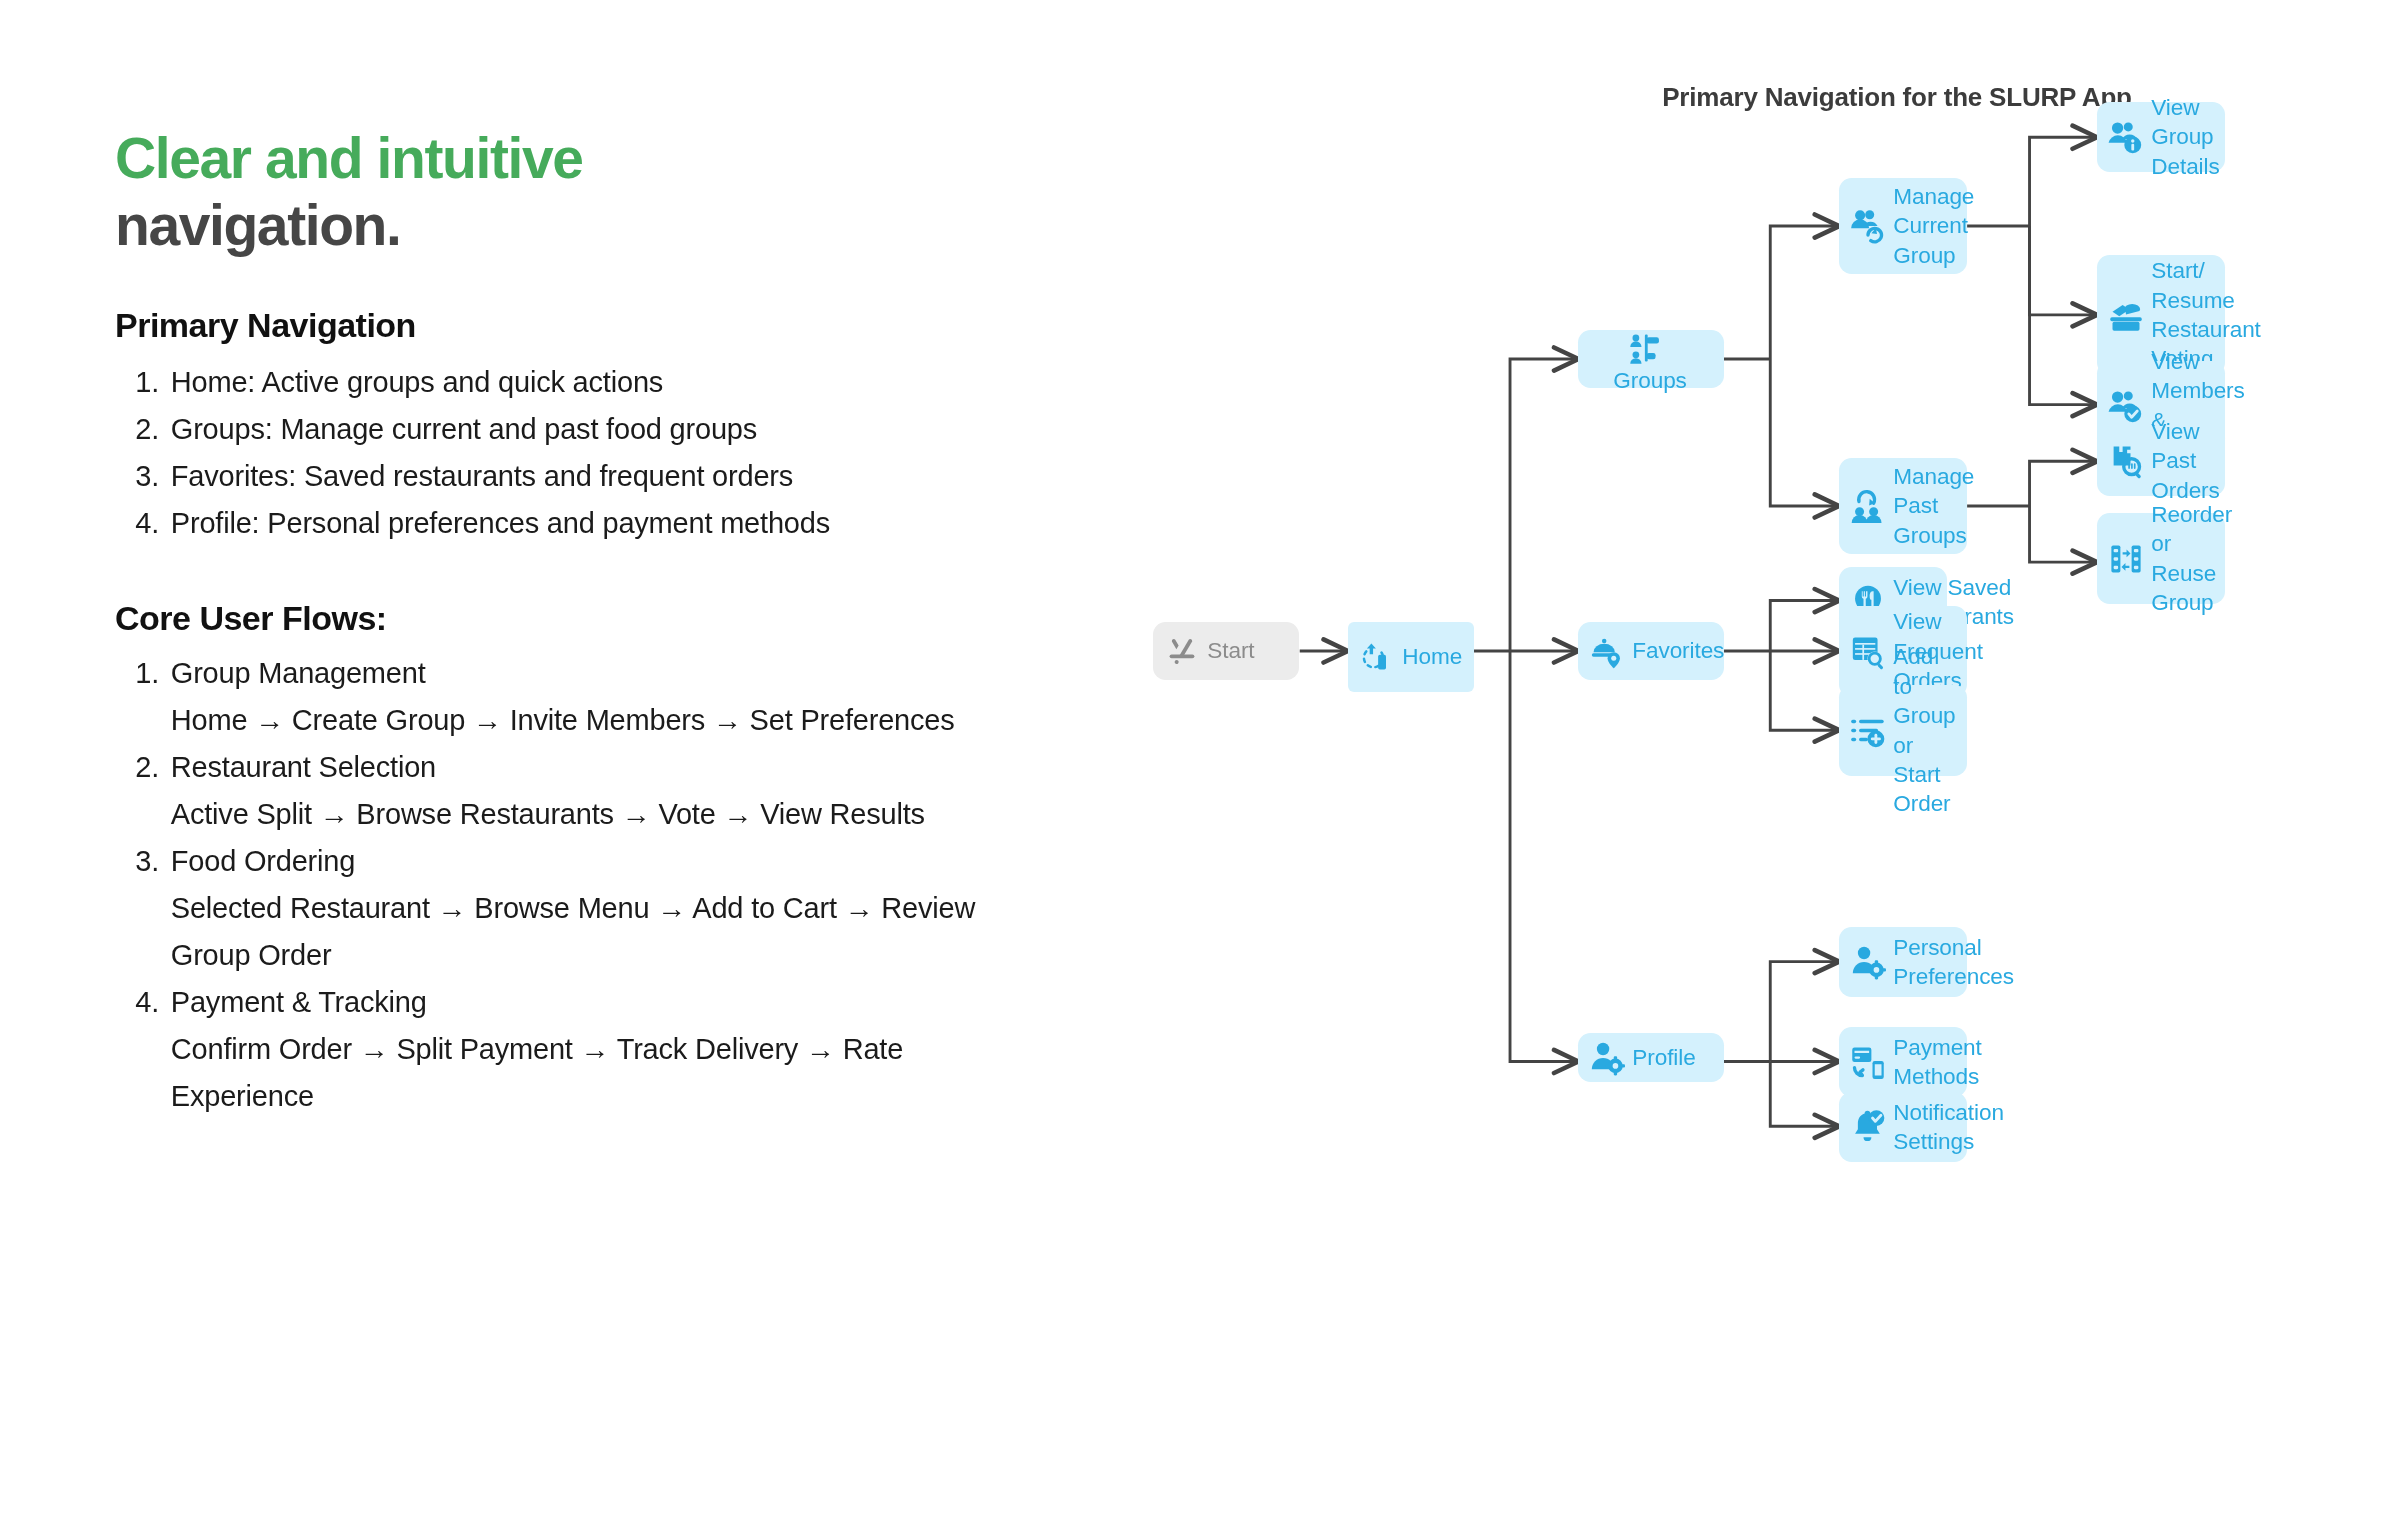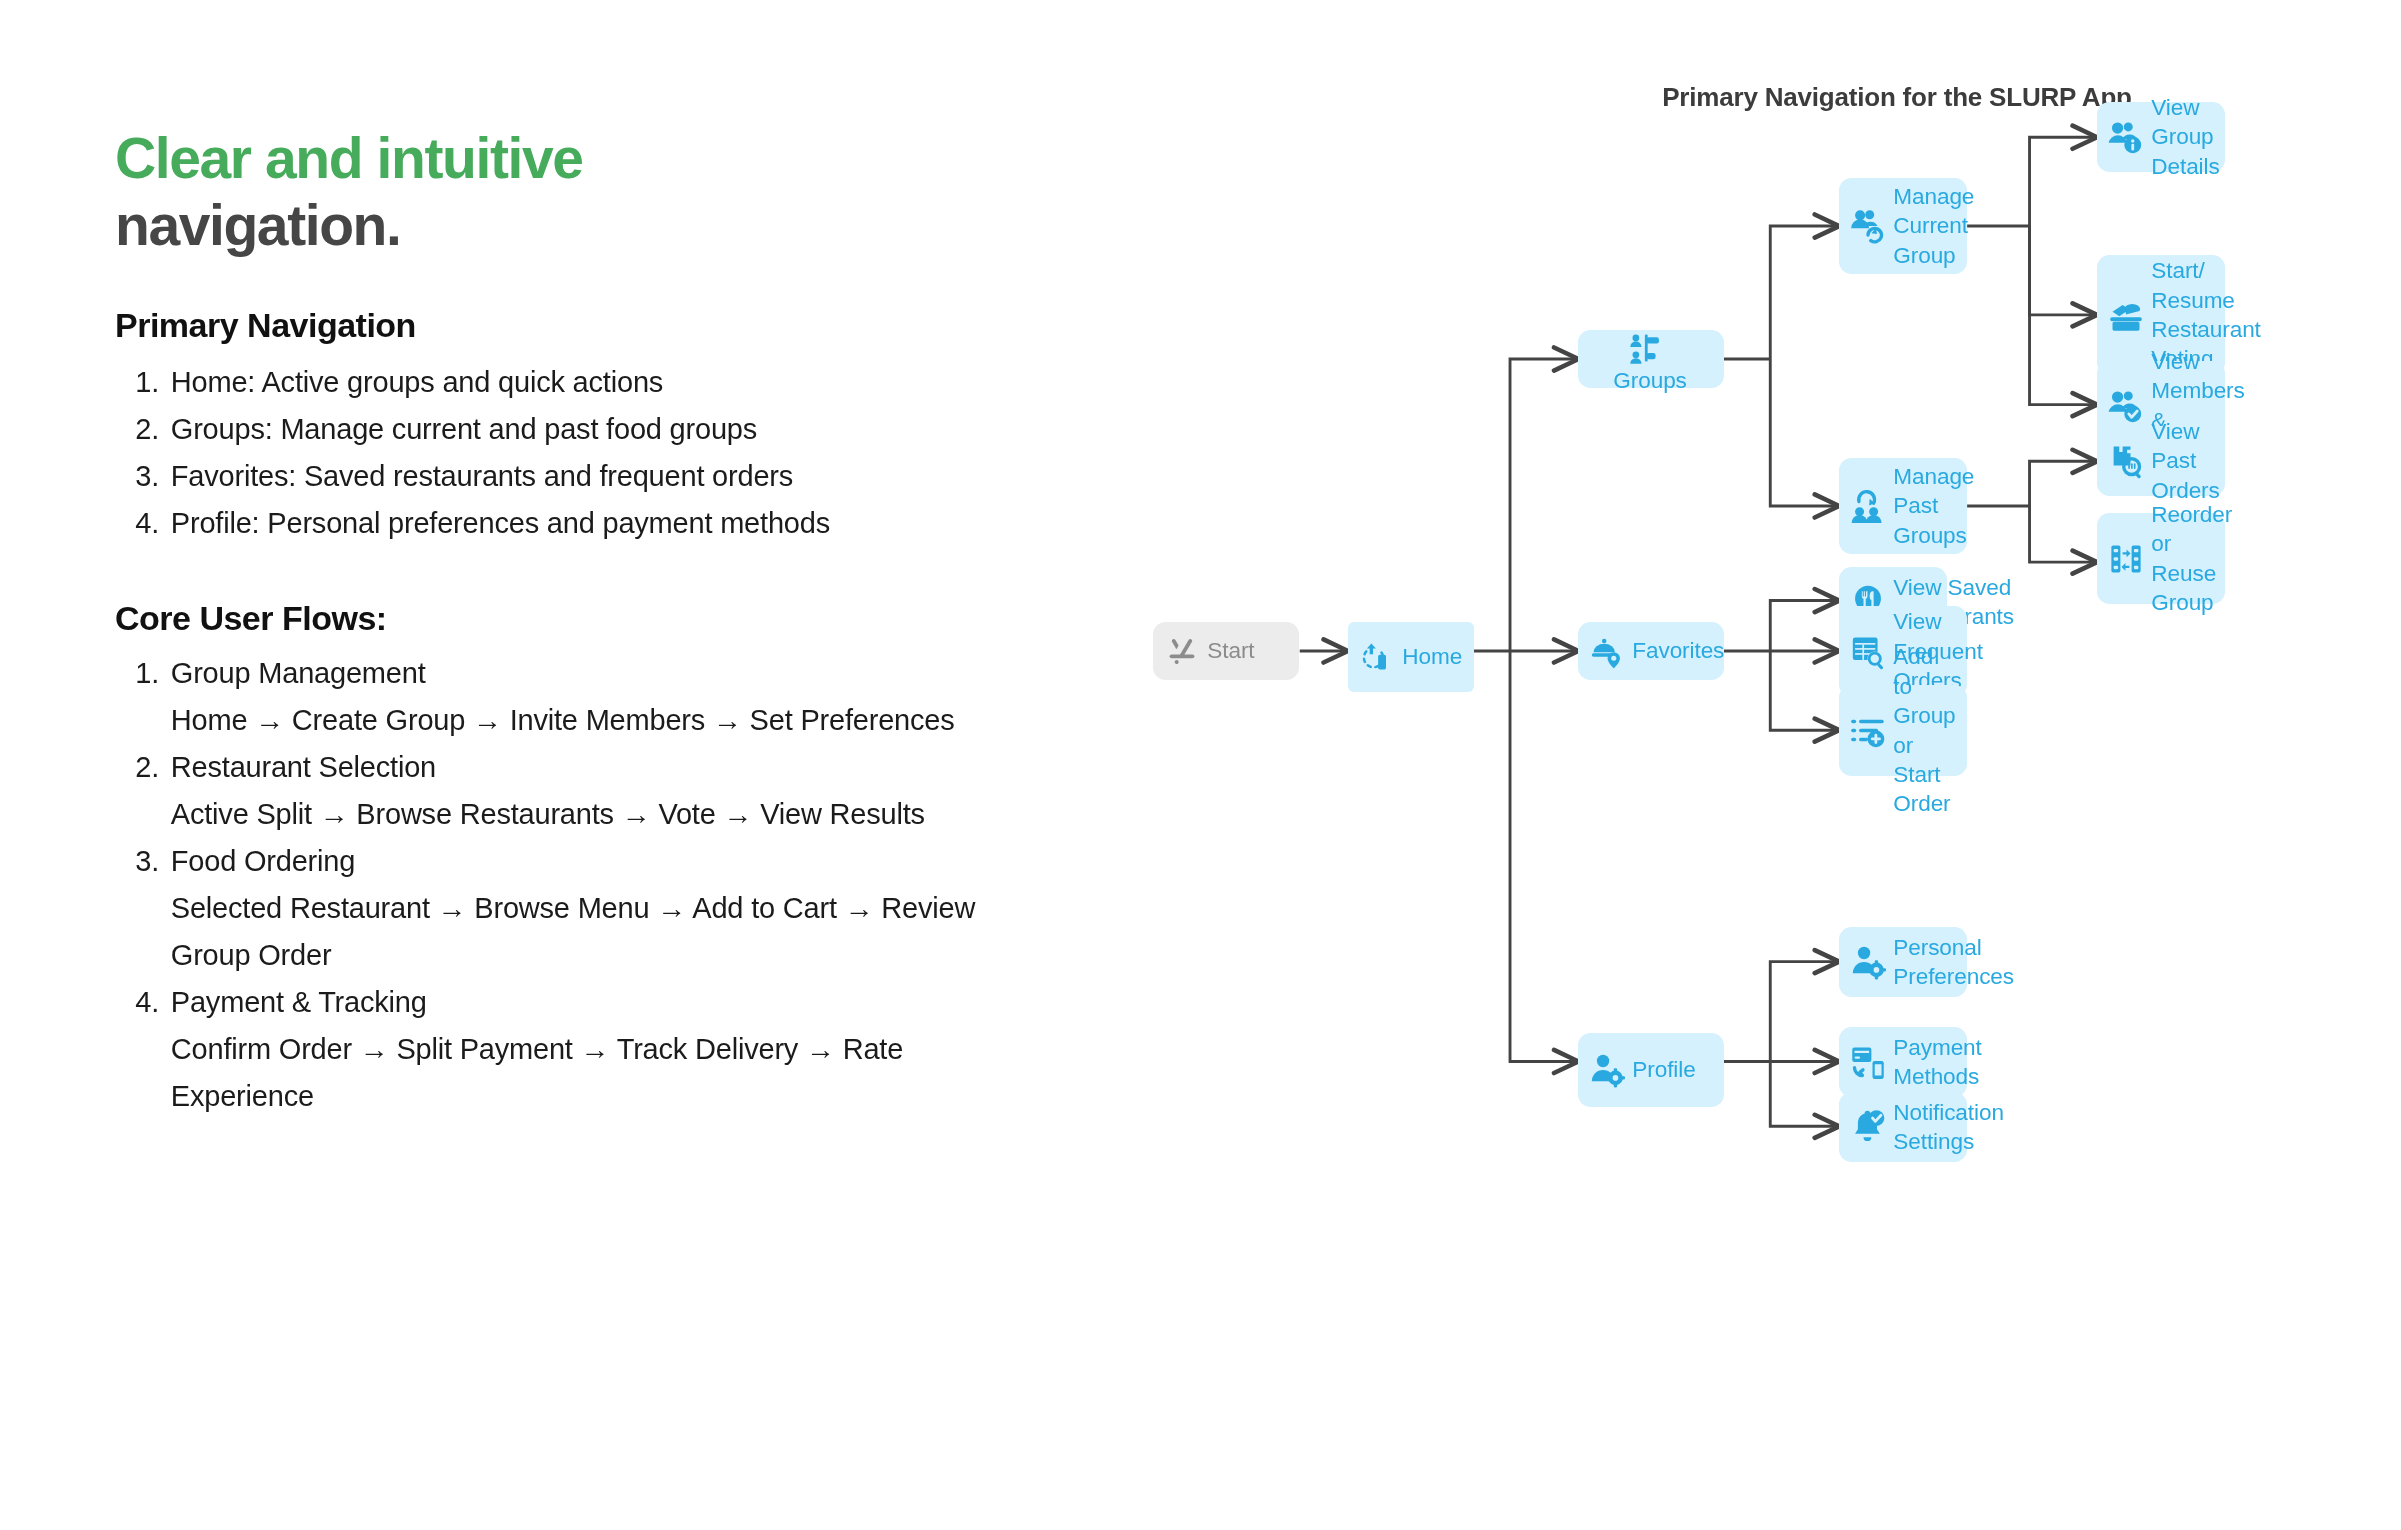--- a/index.html
+++ b/index.html
@@ -203,21 +203,21 @@
             <path d="M8 34 a19 15 0 0 1 38 0z"></path>
             <rect x="5" y="36" width="44" height="6" rx="3"></rect>
             <path d="M44 34 a11 11 0 0 1 11 11 c0 8-11 18-11 18 s-11-10-11-18 a11 11 0 0 1 11-11z"></path>
             <circle cx="44" cy="45" r="4.5" fill="#d4f1fd"></circle>
           </g>
         </svg>
     </span>
     <span class="lbl">Favorites</span>
   </div>
 
-  <div class="node" style="left:497px;top:951px;width:146px;height:74px;">
+  <div class="node" style="left:497px;top:951px;width:146px;height:49px;">
     <span class="ico">
       <svg viewBox="0 0 64 64">
           <g fill="#29a9e0">
             <circle cx="25" cy="16" r="11"></circle>
             <path d="M5 52 a20 20 0 0 1 40 0z"></path>
             <circle cx="47" cy="46" r="13"></circle>
             <circle cx="47" cy="46" r="5" fill="#d4f1fd"></circle>
             <g>
               <rect x="44" y="29" width="6" height="8" rx="2"></rect>
               <rect x="44" y="55" width="6" height="8" rx="2"></rect>

